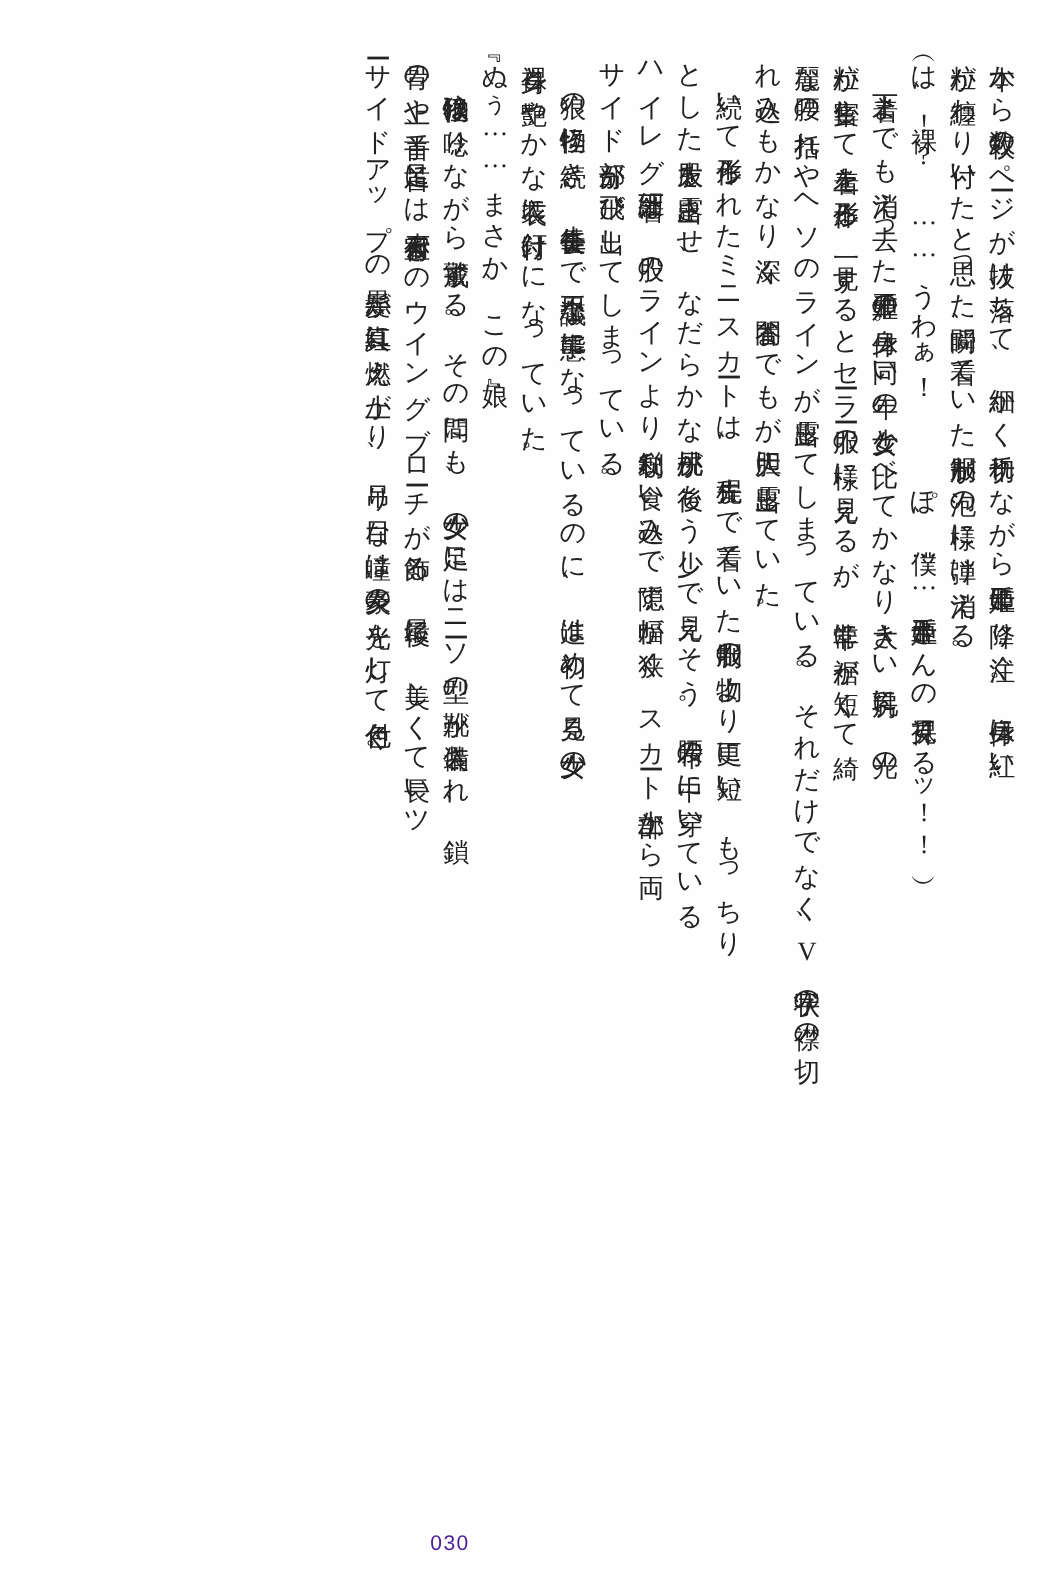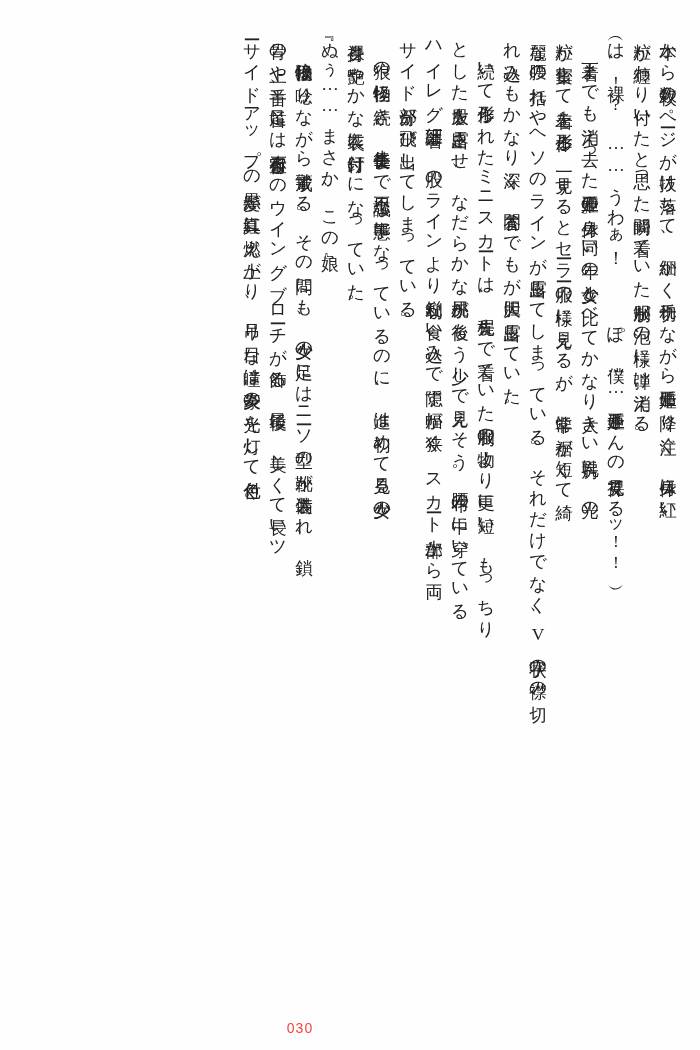--- a/index.html
+++ b/index.html
@@ -50,21 +50,21 @@
     font-family: "Liberation Serif", "DejaVu Serif", serif;
   }
   .page-number {
     position: absolute;
     bottom: 14px;
     left: 0;
     width: 600px;
     text-align: center;
     font-size: 14px;
     letter-spacing: 1px;
-    color: #ef4444;
+    color: #4c1d95;
     font-family: "Liberation Sans", sans-serif;
   }
 </style>
 </head>
 <body>
 
 <div class="page">
   <div class="text-area">
     <div class="vline">本から数枚のページが抜け落ちて、細かく千切れながら千亜姫に降り注ぐ。身体に紅い</div>
     <div class="vline">粒が纏わり付いたと思った瞬間、着ていた制服が泡の様に弾け消える。</div>

